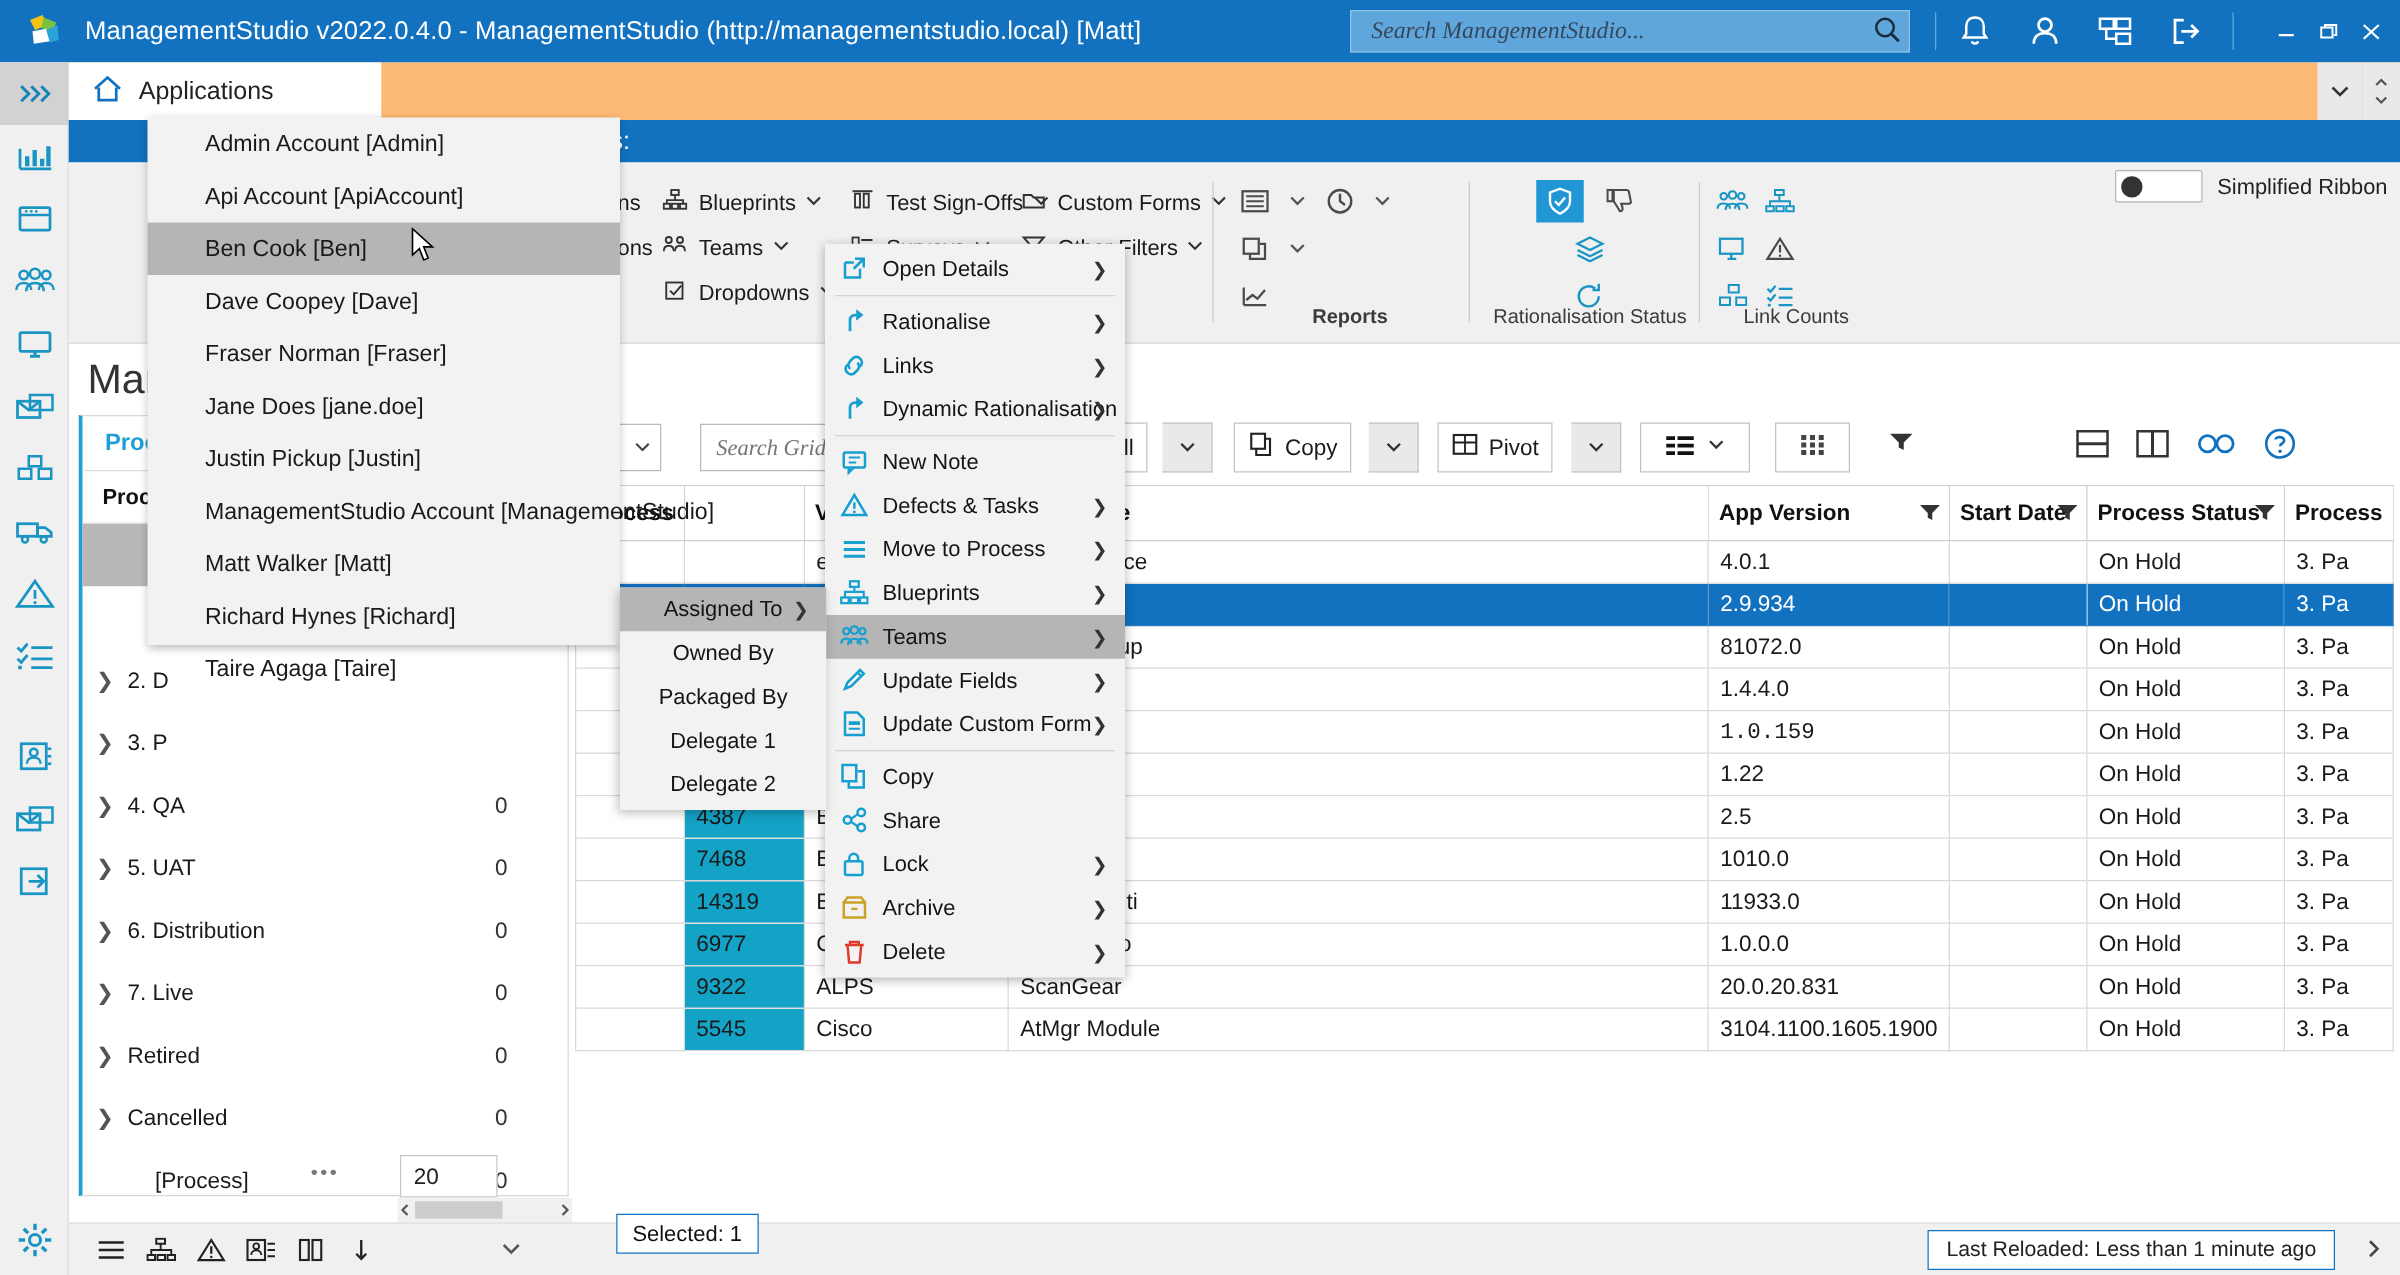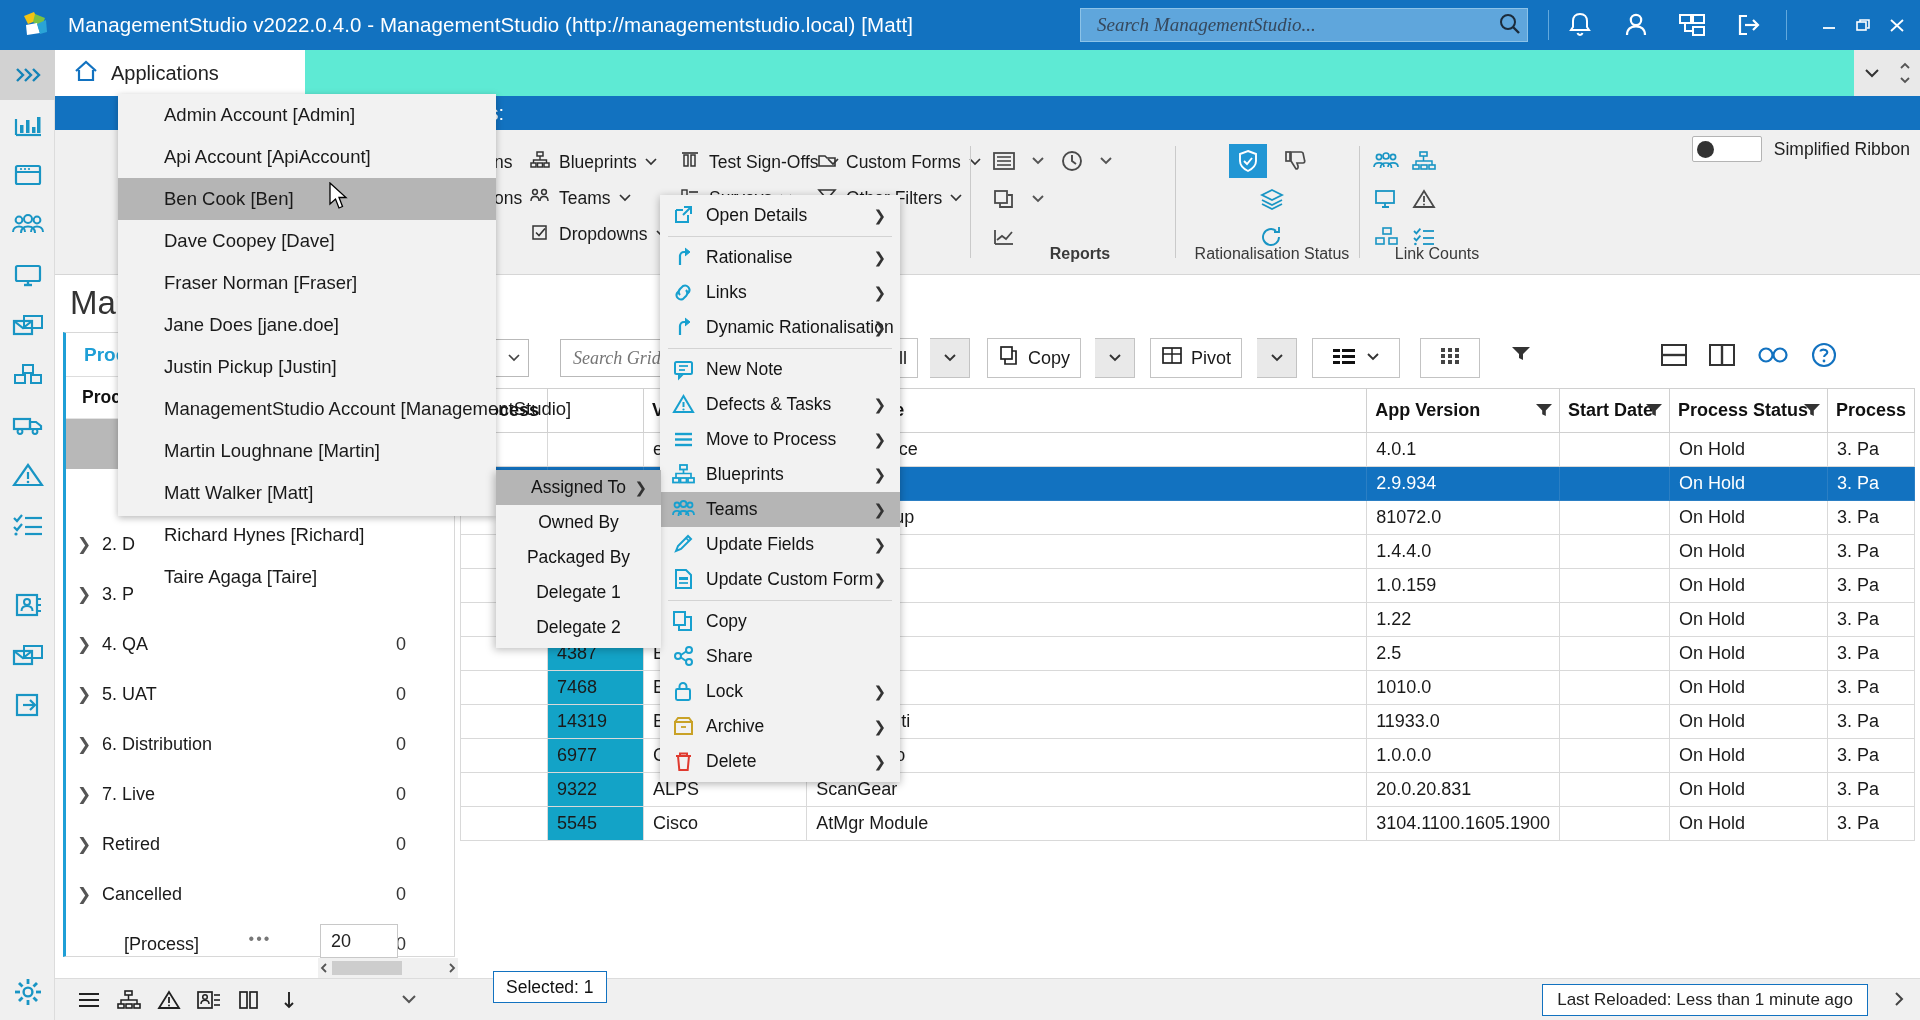--- a/index.html
+++ b/index.html
@@ -49,21 +49,21 @@
     width: 55px; height: 50px; display: flex; align-items: center; justify-content: center;
     cursor: pointer;
   }
   .rail-btn.active { background: #d2d2d2; }
   .rail-gap { height: 30px; }
   .rail-bottom { position: absolute; left: 0; bottom: 0; width: 55px; }
 
   
   .tabstrip {
     position: absolute; left: 55px; top: 50px; width: 1865px; height: 46px;
-    background: #5eead4;
+    background: #fdba74;
   }
   .tab {
     position: absolute; left: 0; top: 0; width: 250px; height: 46px;
     background: #ffffff; display: flex; align-items: center; padding-left: 18px; cursor: pointer;
   }
   .tab-label { font-size: 20px; color: #222; margin-left: 12px; }
   .tabstrip-right {
     position: absolute; right: 0; top: 0; width: 30px; height: 46px;
     background: #e9e9e9; display: flex; flex-direction: column;
     align-items: center; justify-content: center; cursor: pointer;
@@ -1004,21 +1004,21 @@
             <td style="width: 178px;">1.4.4.0</td>
             <td style="width: 110px;"></td>
             <td style="width: 158px;">On Hold</td>
             <td style="width: 70px;">3. Pa</td>
           </tr>
           <tr class="">
             <td style="width: 60px;"></td>
             <td class="idcell" style="width: 96px;">11202</td>
             <td style="width: 122px;">Articu</td>
             <td style="width: 560px;"></td>
-            <td style="width: 178px;">1.0.159</td>
+            <td style="width: 178px; font-family: Liberation Mono, monospace;">1.0.159</td>
             <td style="width: 110px;"></td>
             <td style="width: 158px;">On Hold</td>
             <td style="width: 70px;">3. Pa</td>
           </tr>
           <tr class="">
             <td style="width: 60px;"></td>
             <td class="idcell" style="width: 96px;">13392</td>
             <td style="width: 122px;">Atari</td>
             <td style="width: 560px;"></td>
             <td style="width: 178px;">1.22</td>
@@ -1171,21 +1171,20 @@
   <div class="usermenu">
     <div id="usermenu-items">
         <div class="um-item">Admin Account [Admin]</div>
         <div class="um-item">Api Account [ApiAccount]</div>
         <div class="um-item hl">Ben Cook [Ben]</div>
         <div class="um-item">Dave Coopey [Dave]</div>
         <div class="um-item">Fraser Norman [Fraser]</div>
         <div class="um-item">Jane Does [jane.doe]</div>
         <div class="um-item">Justin Pickup [Justin]</div>
         <div class="um-item">ManagementStudio Account [ManagementStudio]</div>
-        <div class="um-item">Martin Loughnane [Martin]</div>
         <div class="um-item">Matt Walker [Matt]</div>
         <div class="um-item">Richard Hynes [Richard]</div>
         <div class="um-item">Taire Agaga [Taire]</div>
       </div>
   </div>
 
   <div class="submenu">
     <div id="submenu-items">
         <div class="sub-item hl">
           <span>Assigned To</span>

